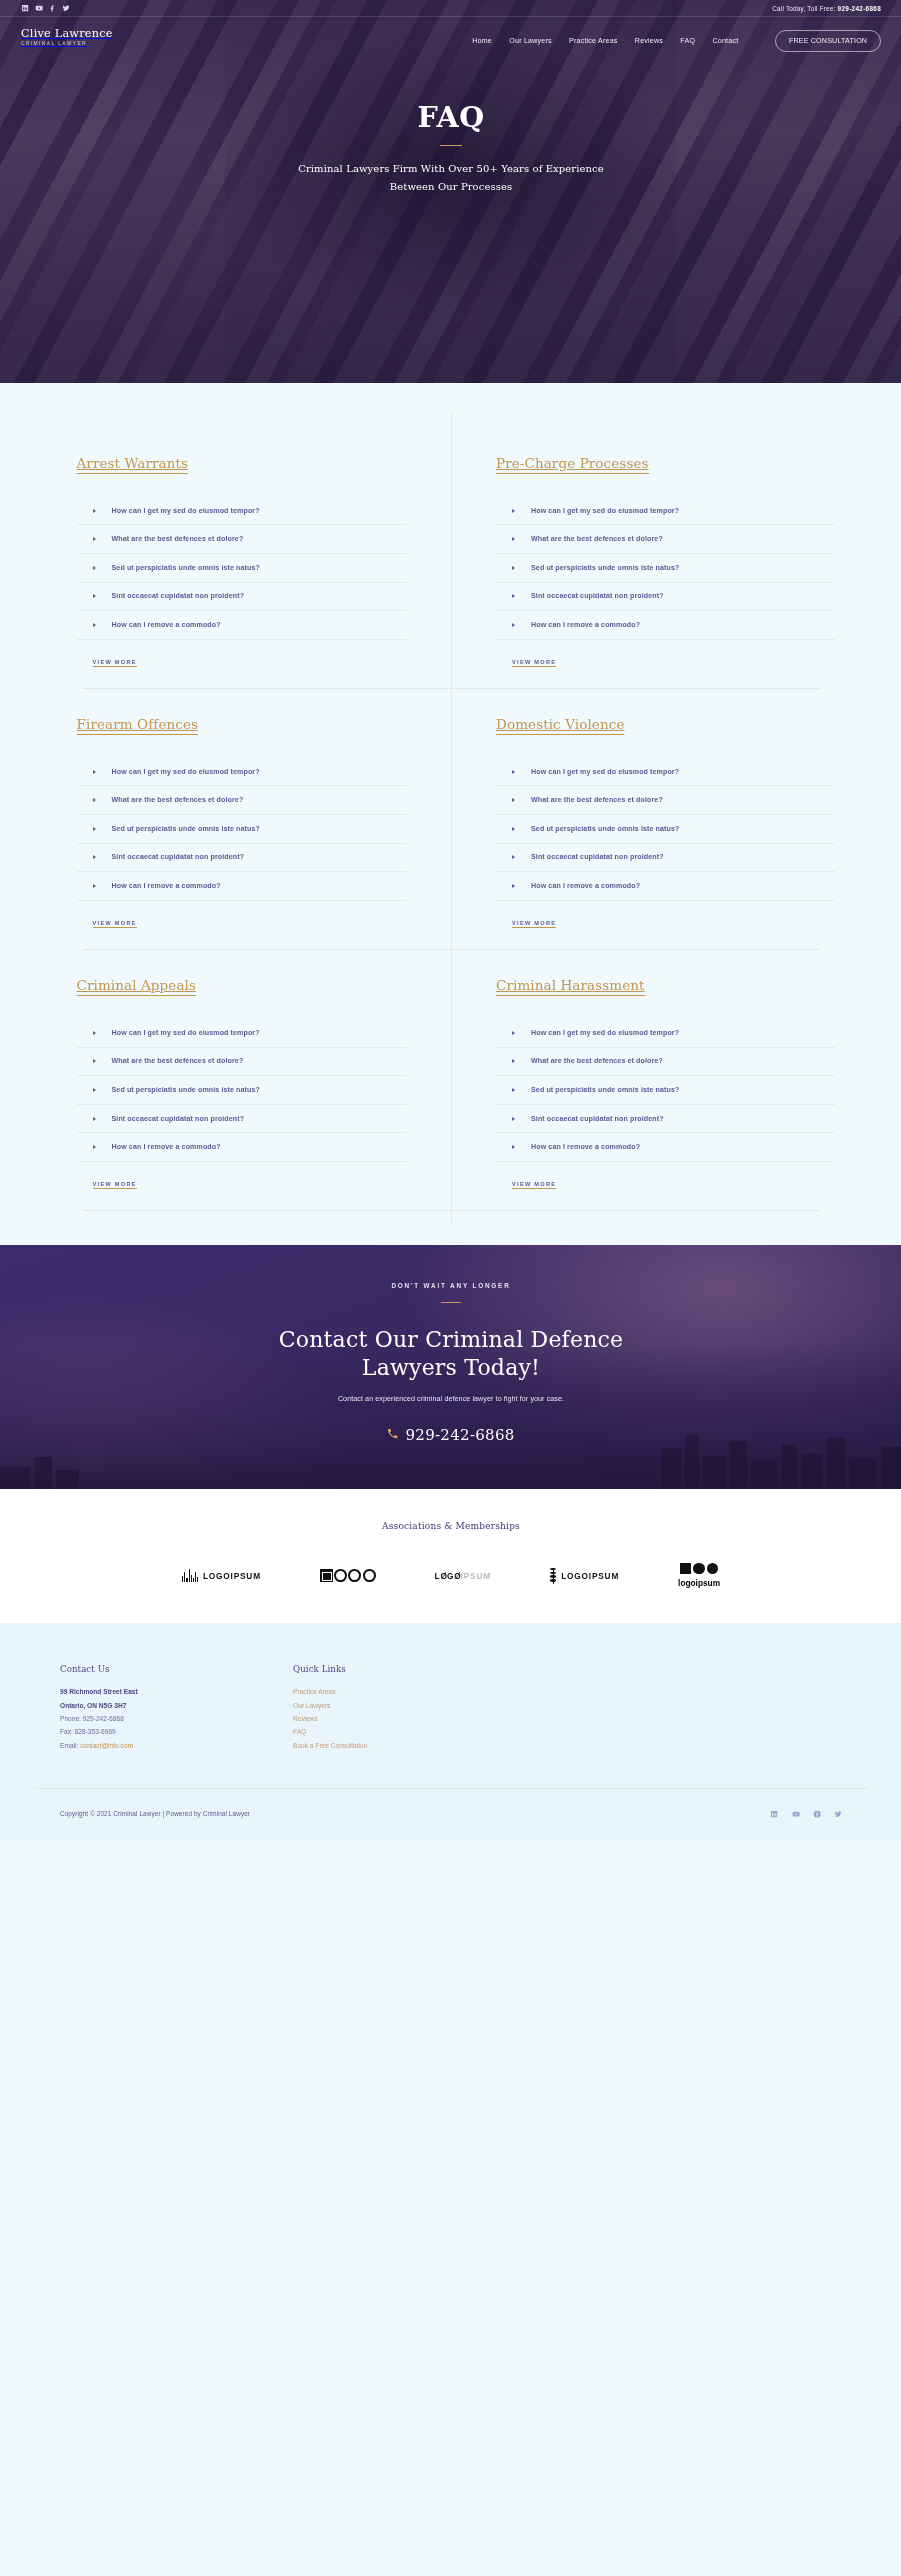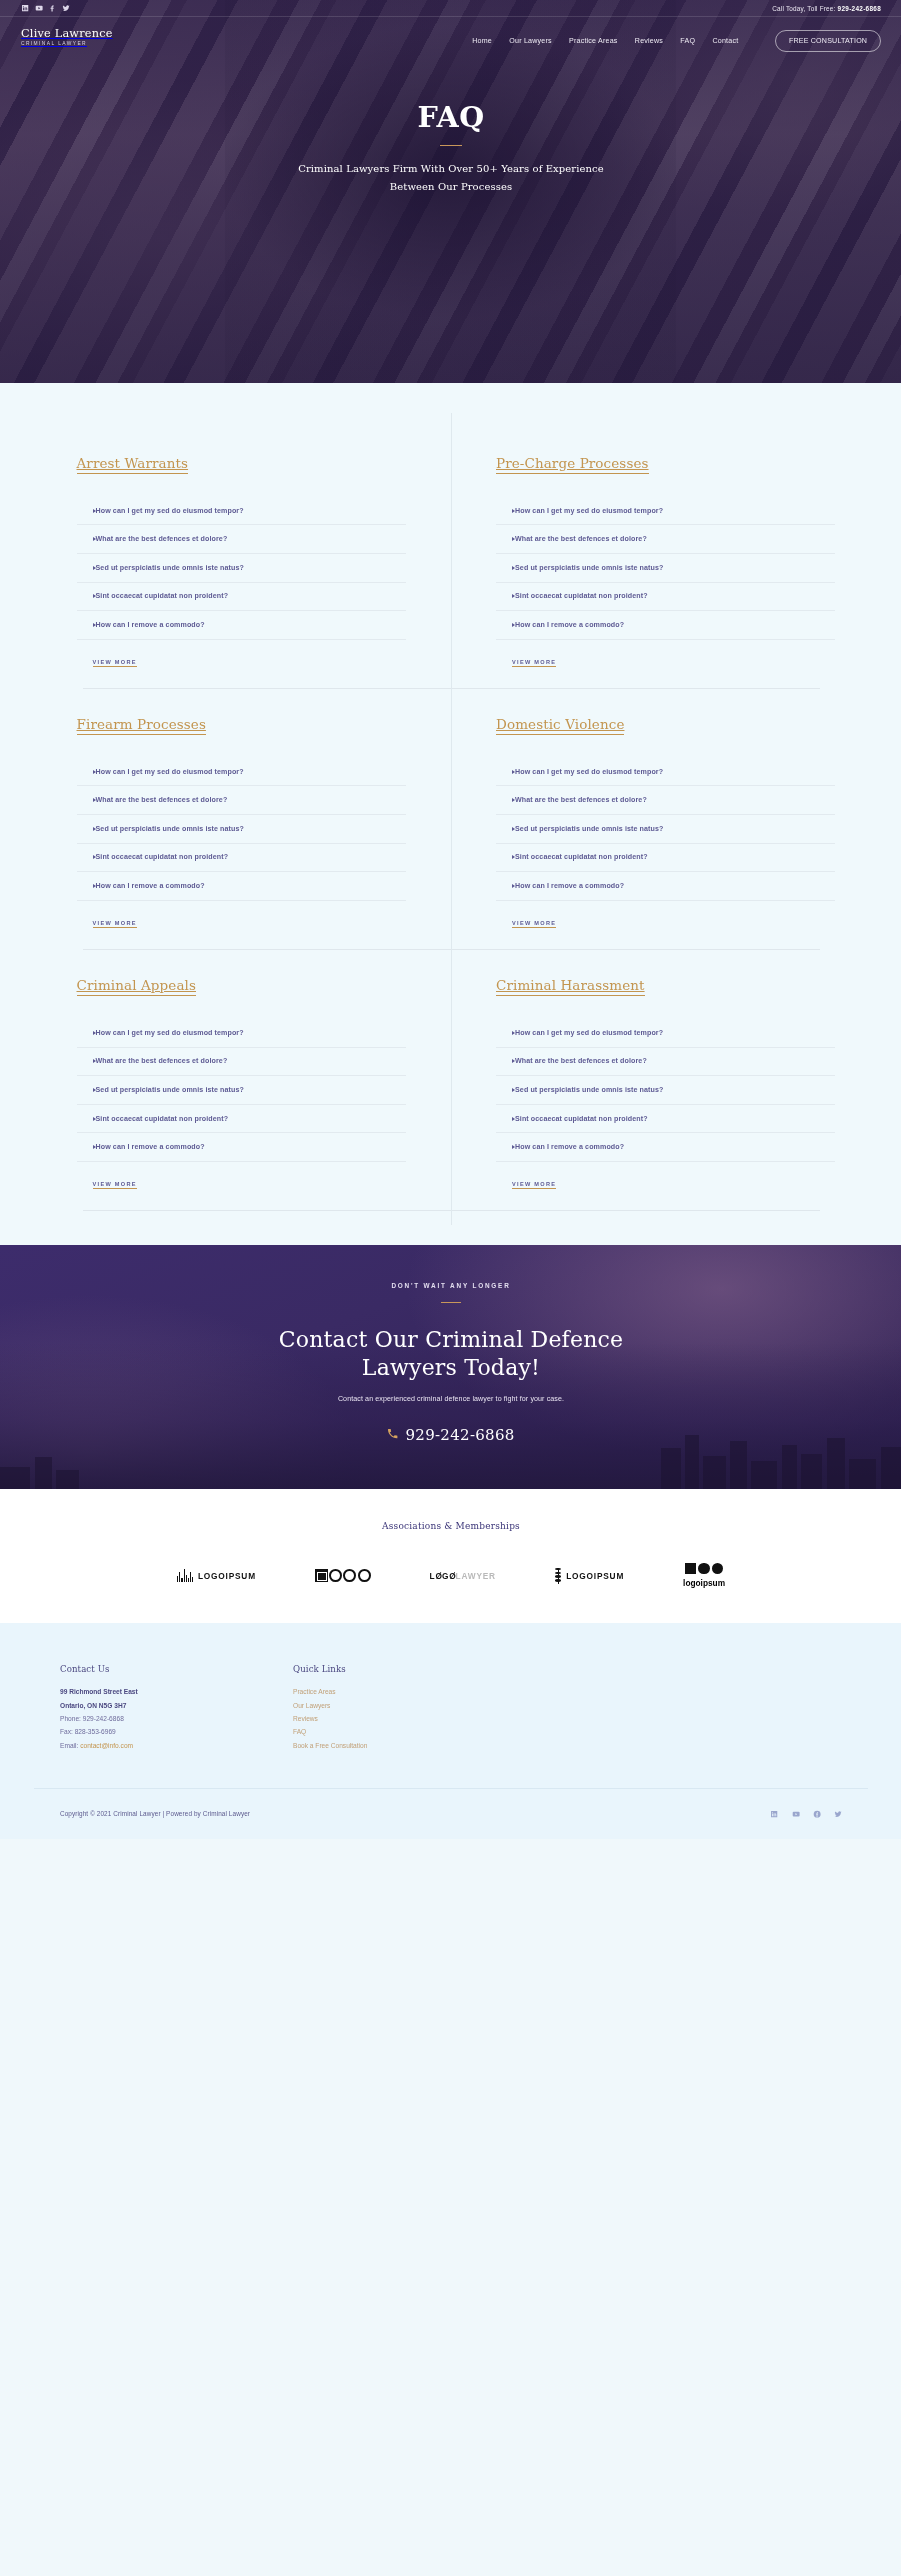--- a/index.html
+++ b/index.html
@@ -134,21 +134,21 @@
     font-size:13.5px;
     color:#c3954f;
     border-bottom:1.5px solid #c3954f;
     display:inline-block;
     padding-bottom:2.3px;
     letter-spacing:0.1px;
   }
   .q-list { margin-top:22.5px; }
   .q-item {
     display:flex; align-items:center;
-    gap:0;
+    gap:16px;
     padding:9.8px 0 9.8px 16px;
     border-bottom:0.8px solid #e2eaef;
   }
   .q-item:last-child { }
   .caret {
     width:0;height:0;
     border-left:3.8px solid #5d5a93;
     border-top:2.6px solid transparent;
     border-bottom:2.6px solid transparent;
     flex:none;
@@ -383,21 +383,21 @@
             </div>
         </div>
         <a class="view-more" href="#">VIEW MORE</a>
       </div>
     </div>
 
     <div class="row-div"></div>
 
     <div class="faq-grid">
       <div class="faq-col left">
-        <div><a class="faq-heading" href="#">Firearm Processes</a></div>
+        <div><a class="faq-heading" href="#">Firearm Offences</a></div>
         <div class="q-list">
           <div class="q-item">
               <span class="caret"></span>
               <span class="q-text">How can I get my sed do eiusmod tempor?</span>
             </div>
           <div class="q-item">
               <span class="caret"></span>
               <span class="q-text">What are the best defences et dolore?</span>
             </div>
           <div class="q-item">
@@ -559,21 +559,21 @@
     </div>
 
     <div class="logo-item logo2">
       <span class="sq"></span>
       <span class="ov"></span>
       <span class="ov"></span>
       <span class="ov"></span>
     </div>
 
     <div class="logo-item">
-      <span class="lg-txt">L<span style="letter-spacing:0">Ø</span>G<span style="letter-spacing:0">Ø</span><span class="dim">LAWYER</span></span>
+      <span class="lg-txt">L<span style="letter-spacing:0">Ø</span>G<span style="letter-spacing:0">Ø</span><span class="dim">IPSUM</span></span>
     </div>
 
     <div class="logo-item">
       <span class="wheat">
           <i></i>
           <b style="top:0"></b>
           <b style="top:3.8px"></b>
           <b style="top:7.5px"></b>
           <b style="top:11.3px"></b>
         </span>

